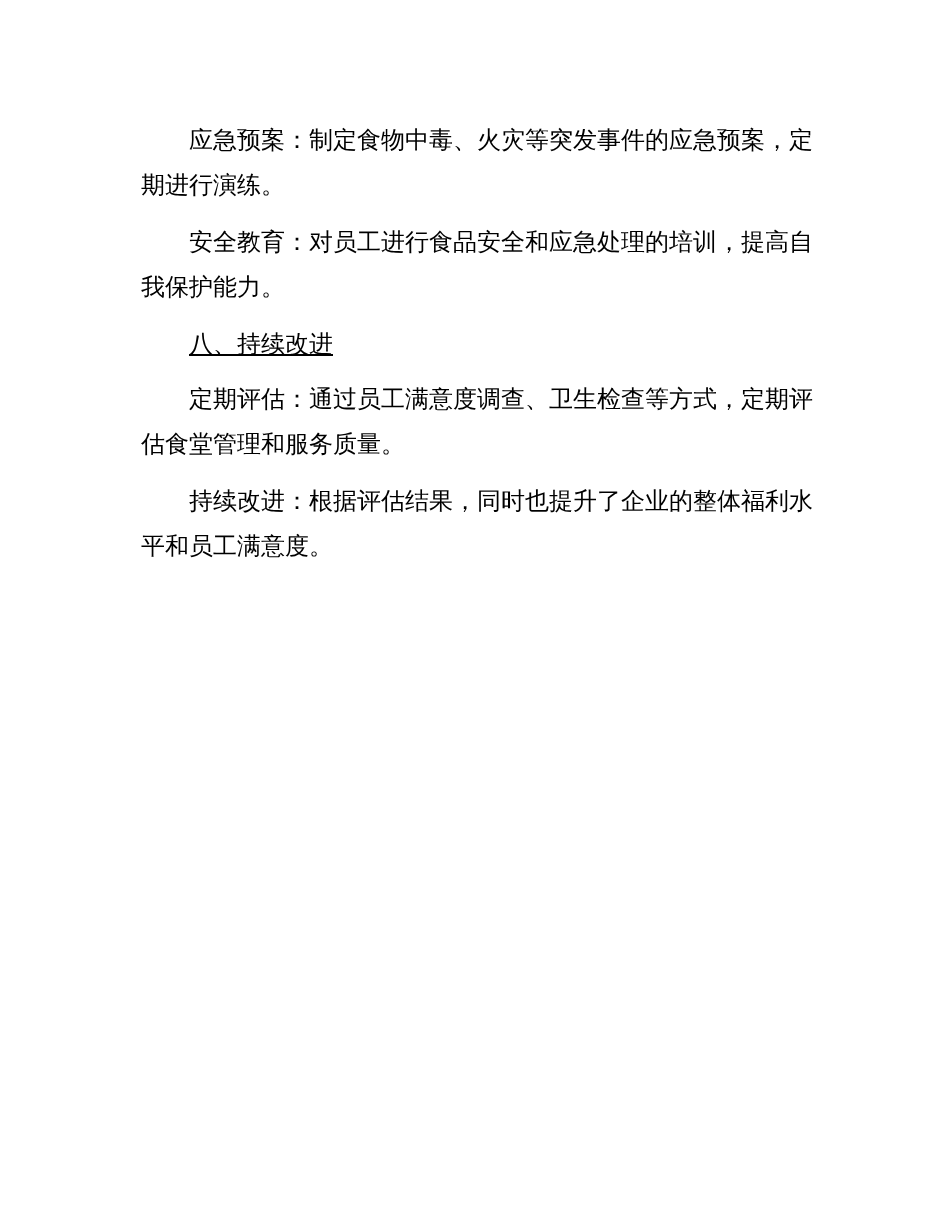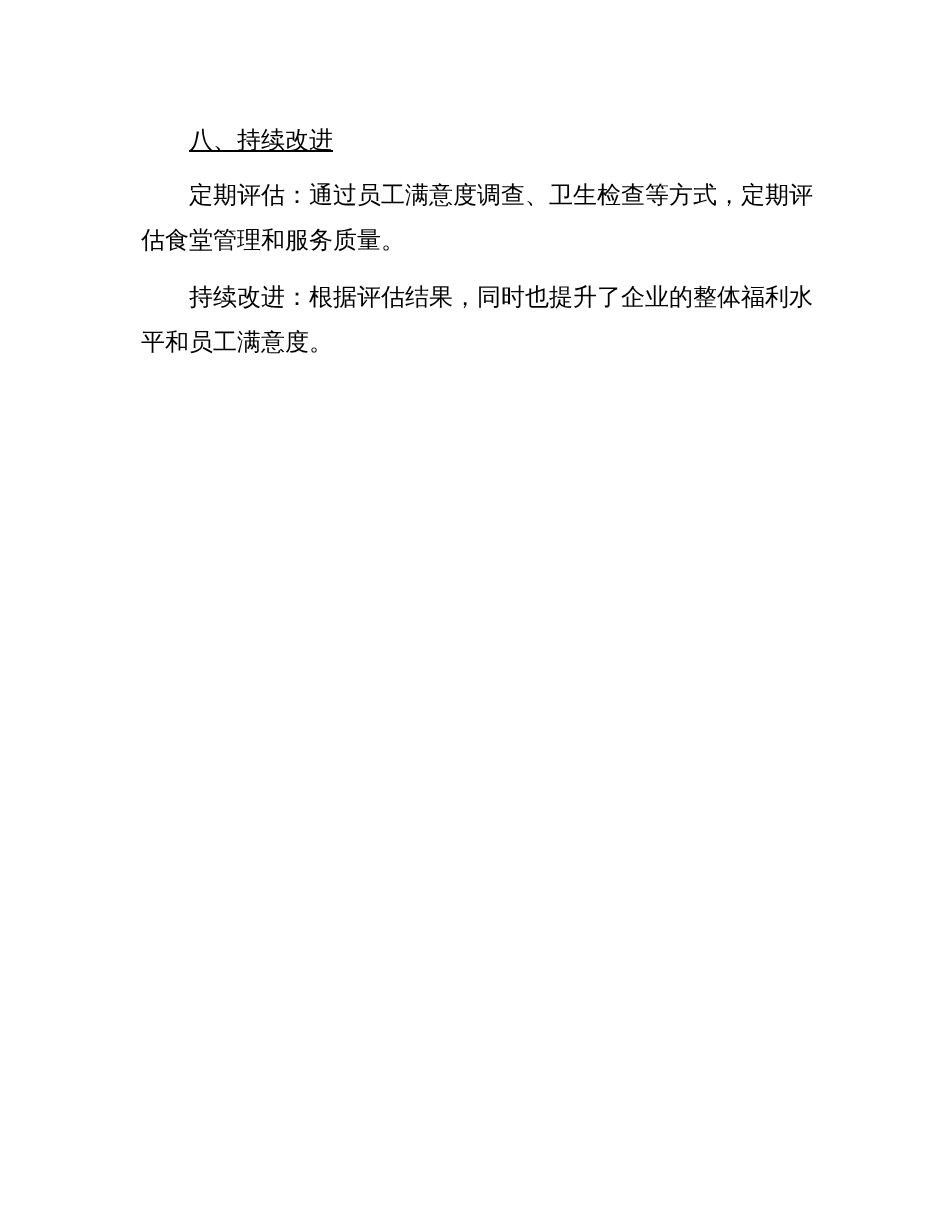--- a/index.html
+++ b/index.html
@@ -7,16 +7,18 @@
          font-family: "DejaVu Sans", "Liberation Sans", sans-serif; color: #000; }
   .page { position: absolute; left: 141px; top: 118px; width: 672px; }
   .para { margin: 0 0 12px 0; font-size: 24px; line-height: 45px; text-indent: 48px;
           text-align: justify; letter-spacing: 0px; }
   .para.heading { margin-bottom: 10px; text-decoration: underline; }
 </style>
 </head>
 <body>
 
 <div class="page">
+  <p class="para">应急预案：制定食物中毒、火灾等突发事件的应急预案，定期进行演练。</p>
+  <p class="para">安全教育：对员工进行食品安全和应急处理的培训，提高自我保护能力。</p>
   <p class="para heading">八、持续改进</p>
   <p class="para">定期评估：通过员工满意度调查、卫生检查等方式，定期评估食堂管理和服务质量。</p>
   <p class="para">持续改进：根据评估结果，同时也提升了企业的整体福利水平和员工满意度。</p>
 </div>
 
 </body></html>

